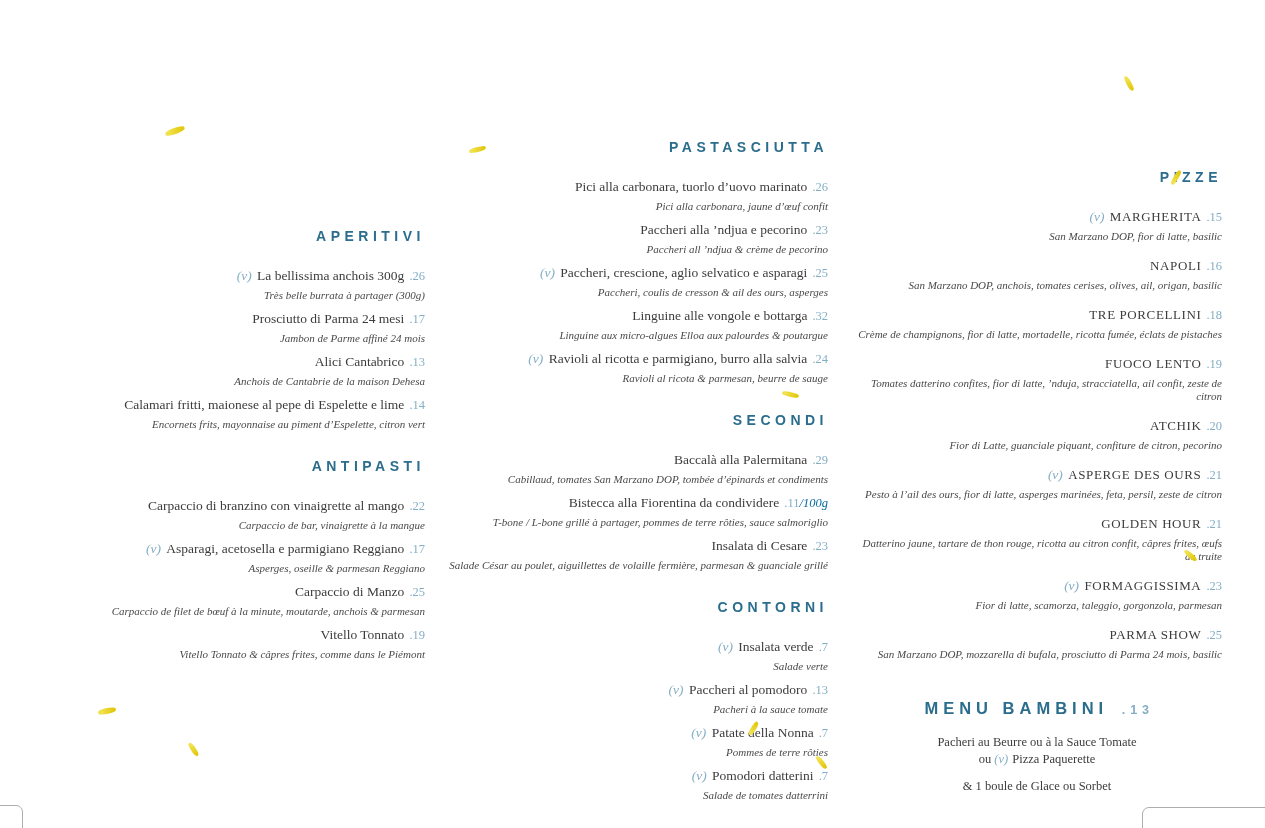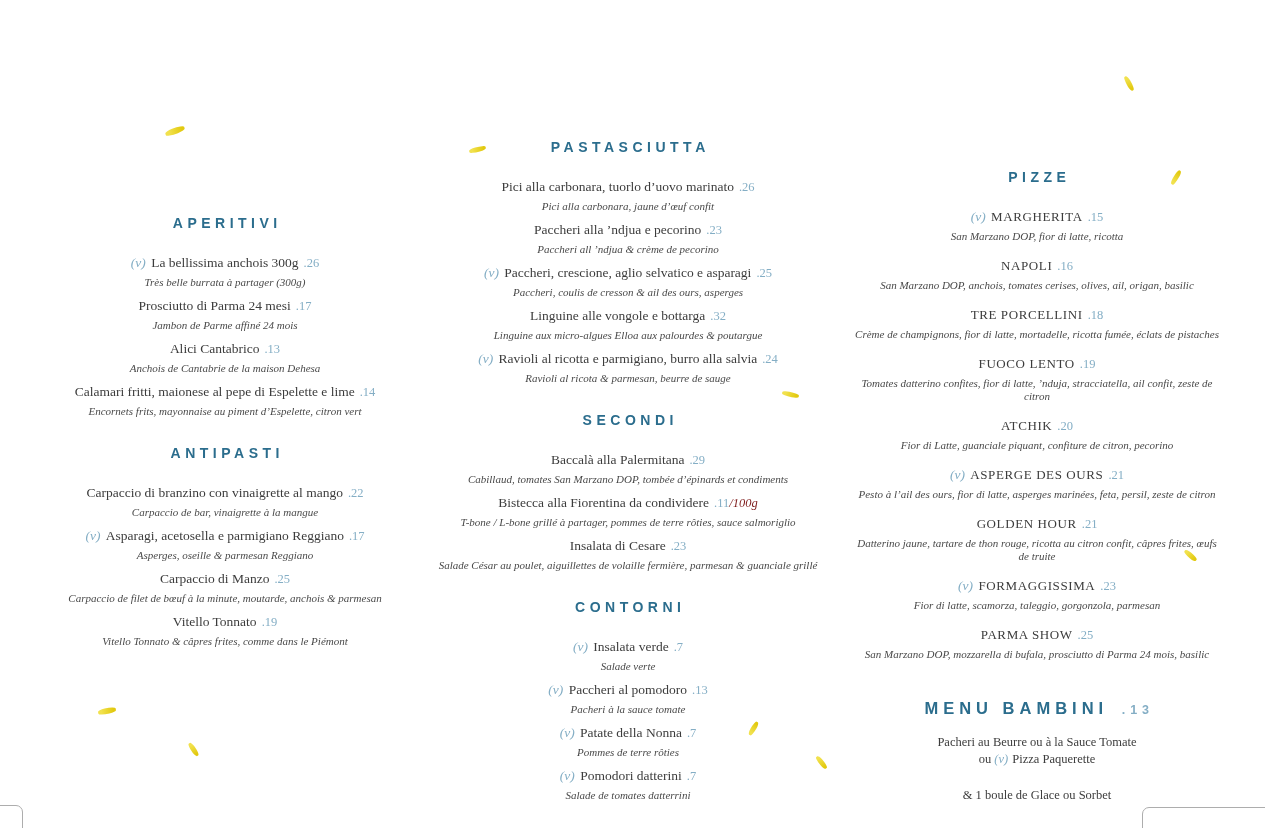--- a/index.html
+++ b/index.html
@@ -4,61 +4,61 @@
 <style>
   html,body{margin:0;padding:0;background:#888;}
   .page{
     position:relative;
     width:1265px;height:828px;
     background:#ffffff;
     overflow:hidden;
     font-family:"Liberation Serif", serif;
   }
   .col{position:absolute;text-align:center;}
-  .col-left{left:25px;top:215px;width:400px;}
+  .col-left{left:25px;top:228px;width:400px;}
   .col-mid{left:428px;top:139px;width:400px;}
   .col-right{left:852px;top:169px;width:370px;}
 
   .section-title{
     font-family:"Liberation Sans", sans-serif;
     font-weight:bold;
     font-size:14px;
     letter-spacing:4.5px;
     color:#2b6d8d;
     margin:0 0 20px 0;
     text-indent:4.5px; 
   }
   .section-title.big{font-size:16.5px;letter-spacing:5px;margin-bottom:20px;}
-  .menu-section{margin-bottom:27px;}
+  .menu-section{margin-bottom:27px;text-align:right;}
   .item{margin-bottom:5px;}
   .col-right .menu-section .item{margin-bottom:11px;}
   .name-line{
     font-size:13.5px;
     line-height:24px;
     color:#3c3c3c;
   }
   .name-line .dish{color:#3c3c3c;}
   .name-line.caps .dish{letter-spacing:0.6px;font-size:13px;}
   .vmark{color:#84aec5;font-style:italic;margin-right:2px;}
   .price{color:#84aec5;margin-left:5px;font-size:12.5px;}
-  .suffix{color:#7f1d1d;font-style:italic;font-size:12.5px;}
+  .suffix{color:#0369a1;font-style:italic;font-size:12.5px;}
   .desc{
     font-size:11px;
     line-height:13px;
     font-style:italic;
     color:#494949;
     margin-top:1px;
   }
   .bambini-line{
     font-size:12.5px;
     line-height:15px;
     color:#3c3c3c;
     margin-top:2px;
   }
-  .bambini-line.gap{margin-top:21px;}
+  .bambini-line.gap{margin-top:12px;}
   .bambini-line .italic{}
   .bambini-line .vmark{margin-right:1px;}
   .bambini{margin-top:38px;}
   .bambini .section-title{margin-bottom:17px;}
 
   .petal{
     position:absolute;
     background:linear-gradient(100deg,#f1e14d 20%,#e2c90f 85%);
     border-radius:60% 90% 60% 90% / 55% 55% 55% 55%;
   }
@@ -175,21 +175,21 @@
           <div class="desc">Salade de tomates datterrini</div>
         </div>
       </section>
   </div>
 
   <div class="col col-right">
     <section class="menu-section">
         <h2 class="section-title">PIZZE</h2>
         <div class="item">
           <div class="name-line caps"><span class="vmark">(v) </span><span class="dish">MARGHERITA</span><span class="price">.15</span></div>
-          <div class="desc">San Marzano DOP, fior di latte, ricotta</div>
+          <div class="desc">San Marzano DOP, fior di latte, basilic</div>
         </div>
         <div class="item">
           <div class="name-line caps"><span class="dish">NAPOLI</span><span class="price">.16</span></div>
           <div class="desc">San Marzano DOP, anchois, tomates cerises, olives, ail, origan, basilic</div>
         </div>
         <div class="item">
           <div class="name-line caps"><span class="dish">TRE PORCELLINI</span><span class="price">.18</span></div>
           <div class="desc">Crème de champignons, fior di latte, mortadelle, ricotta fumée, éclats de pistaches</div>
         </div>
         <div class="item">

